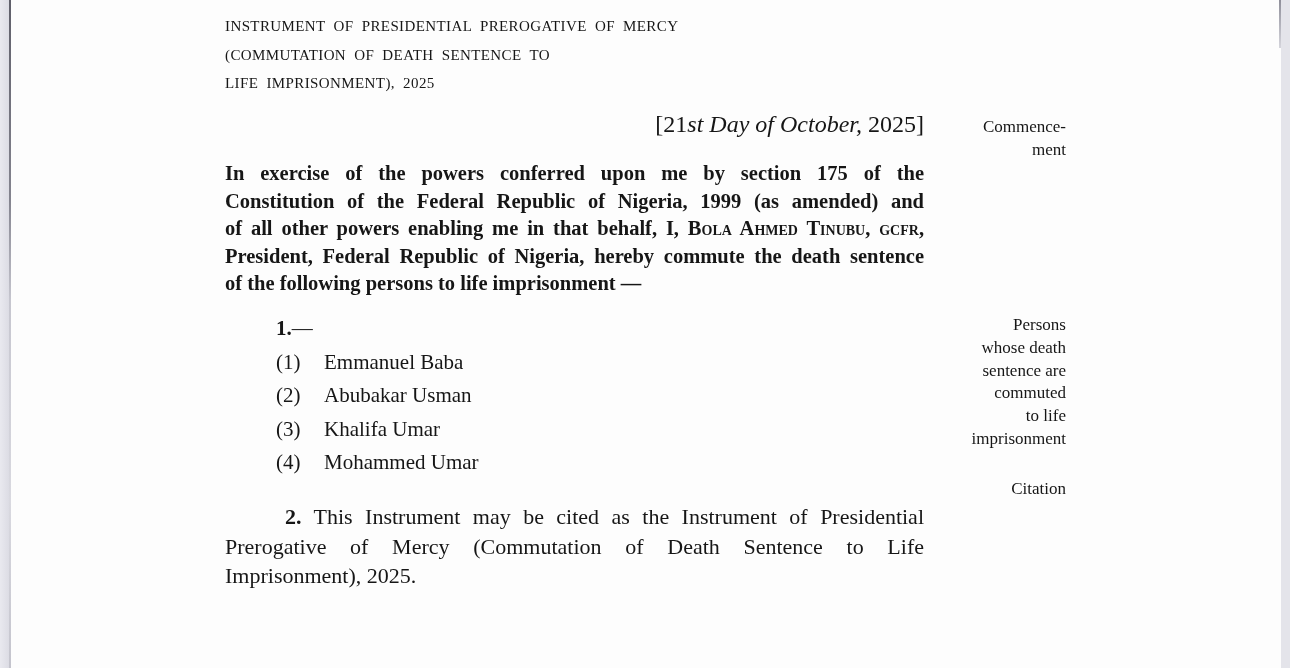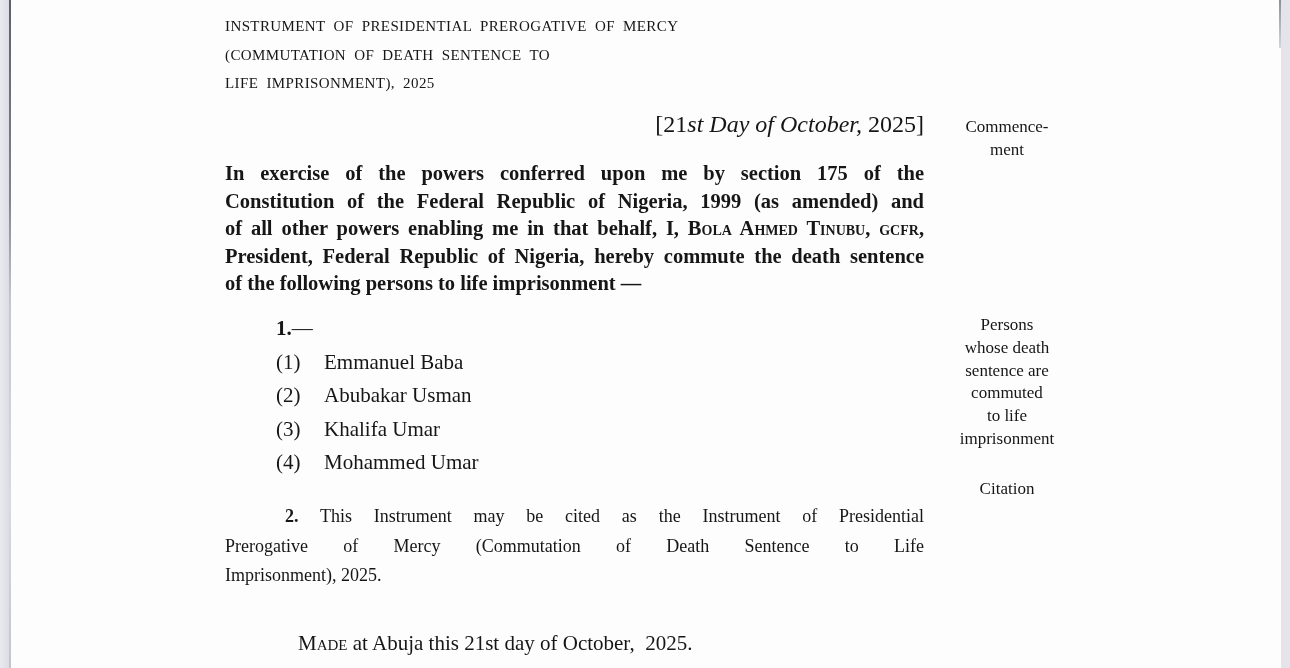--- a/index.html
+++ b/index.html
@@ -44,42 +44,42 @@
   .date-row {
     position: absolute; top: 111px; left: 225px; width: 699px;
     text-align: right; font-size: 24px;
   }
   .ital { font-style: italic; }
   .bold { font-weight: bold; }
   .sc { font-variant: small-caps; }
 
   .margin-note {
     position: absolute; left: 948px; width: 118px;
-    font-size: 17px; line-height: 22.8px; text-align: center;
+    font-size: 17px; line-height: 22.8px; text-align: right;
   }
   .mn-commencement { top: 116px; }
   .mn-persons { top: 314px; }
   .mn-citation { top: 478px; }
 
   .preamble {
     position: absolute; top: 160px; left: 225px; width: 699px;
     font-size: 20.5px; line-height: 27.6px; font-weight: bold;
   }
   .jline { text-align: justify; text-align-last: justify; white-space: normal; }
   .lline { text-align: left; }
 
   .section1 {
     position: absolute; top: 312px; left: 276px;
     font-size: 21px; line-height: 33.5px;
   }
   .s1-item .marker { display: inline-block; min-width: 38px; margin-right: 10px; }
 
   .section2 {
     position: absolute; top: 502px; left: 225px; width: 699px;
-    font-size: 18px; line-height: 29.5px;
+    font-size: 22px; line-height: 29.5px;
   }
   .section2 .indent { text-indent: 60px; }
 
   .made-line {
     position: absolute; top: 631px; left: 298px;
     font-size: 21px;
   }
 </style>
 </head>
 <body>
@@ -132,15 +132,14 @@
   <div class="section2">
     <div class="jline indent"><span class="bold">2.</span><span> This Instrument may be cited as the Instrument of Presidential</span></div>
     <div class="jline">Prerogative of Mercy (Commutation of Death Sentence to Life</div>
     <div class="lline">Imprisonment), 2025.</div>
   </div>
 
   <aside class="margin-note mn-citation">
     <div>Citation</div>
   </aside>
 
-  <div class="made-line"><span class="sc">Made</span><span> at Abuja this 21st day of October,&nbsp; 2025.</span></div>
 
 </div>
 
 </body></html>

